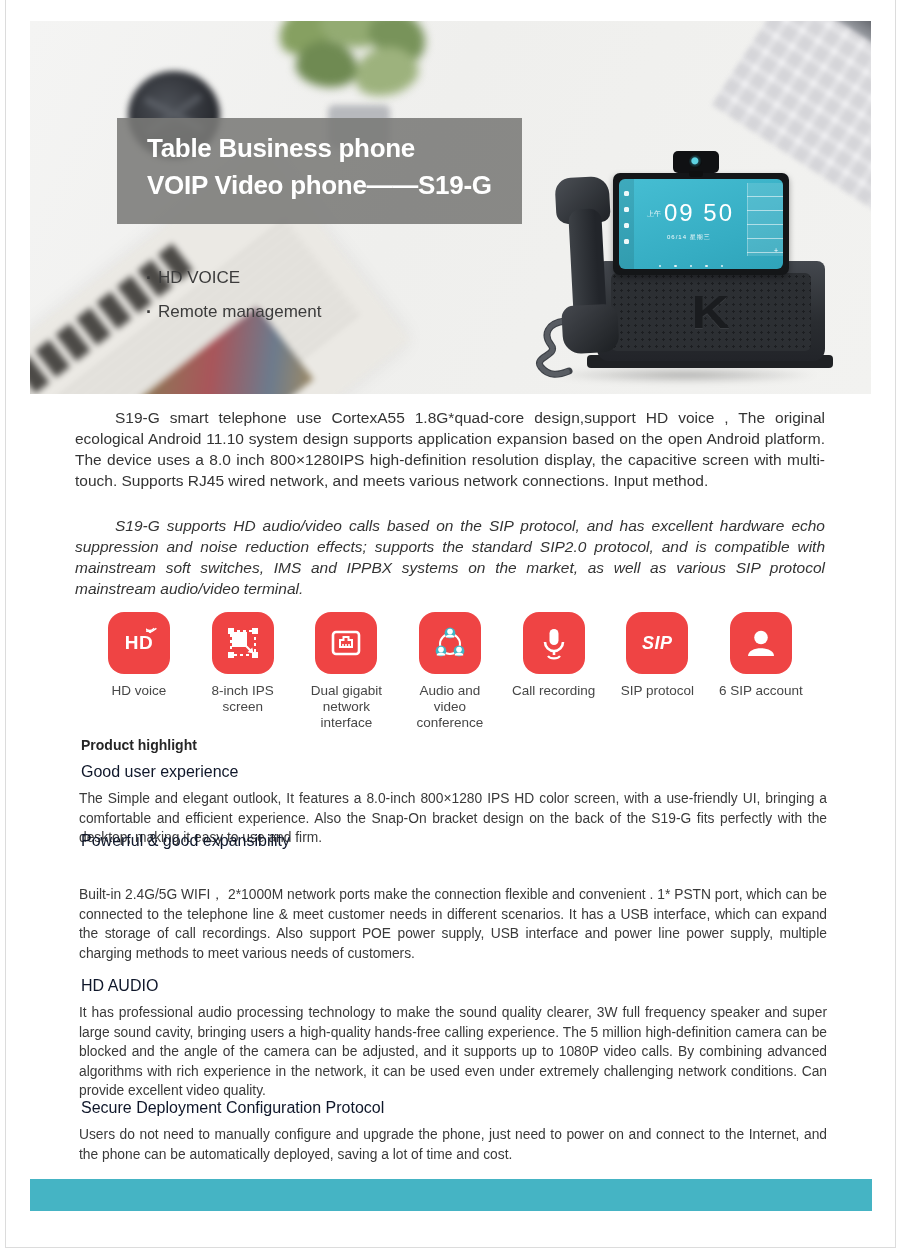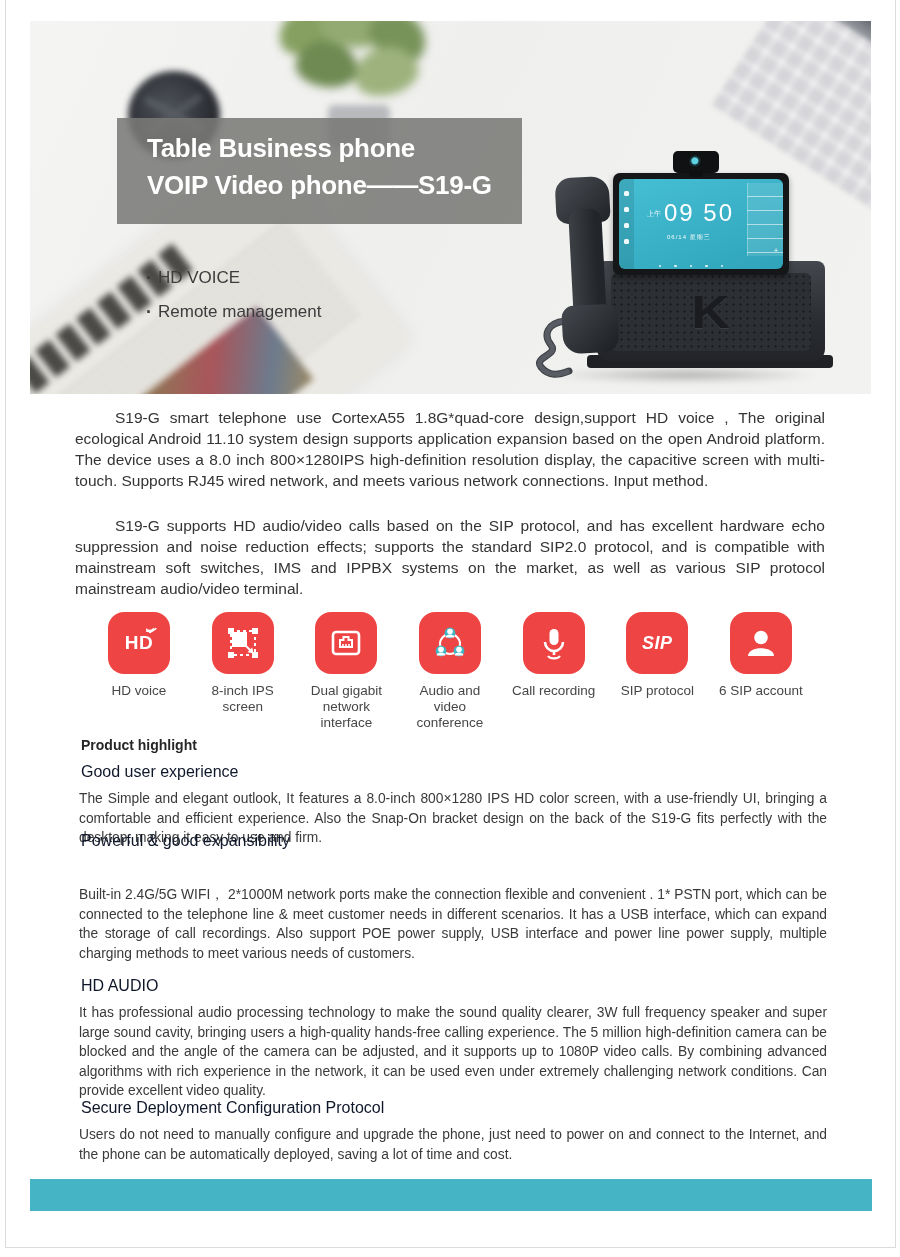--- a/index.html
+++ b/index.html
@@ -84,21 +84,21 @@
   .ph-handset::after{content:"";position:absolute;left:0;bottom:0;width:56px;height:48px;
         background:linear-gradient(135deg,#45484e,#1b1e21);border-radius:12px 14px 16px 18px;}
   .hs-mid{position:absolute;left:12px;top:32px;width:33px;height:114px;border-radius:12px;
           background:linear-gradient(90deg,#3d4146,#22252a 80%);}
   .ph-cord{position:absolute;left:-6px;top:148px;}
 
   
   .intro{position:absolute;left:75px;width:750px;text-align:justify;font-size:15.5px;line-height:21px;color:#343434;}
   .intro p{margin:0;text-indent:40px;}
   .intro.p1{top:407px;}
-  .intro.p2{top:515px;}
+  .intro.p2{top:515px;font-style:italic;}
 
   
   .features{position:absolute;left:92px;top:612px;width:716px;display:flex;justify-content:space-between;}
   .feature{width:94px;display:flex;flex-direction:column;align-items:center;}
   .f-icon{width:62px;height:62px;border-radius:16px;background:#ef4444;position:relative;
           display:flex;align-items:center;justify-content:center;flex:0 0 auto;}
   .f-label{margin-top:9px;font-size:13.5px;line-height:16px;color:#474747;text-align:center;max-width:94px;}
   .icon-txt{color:#fff;font-weight:700;font-size:19px;letter-spacing:.5px;}
   .icon-txt.italic{font-style:italic;font-size:18px;}
   .hd-waves{position:absolute;right:9px;top:9px;}

